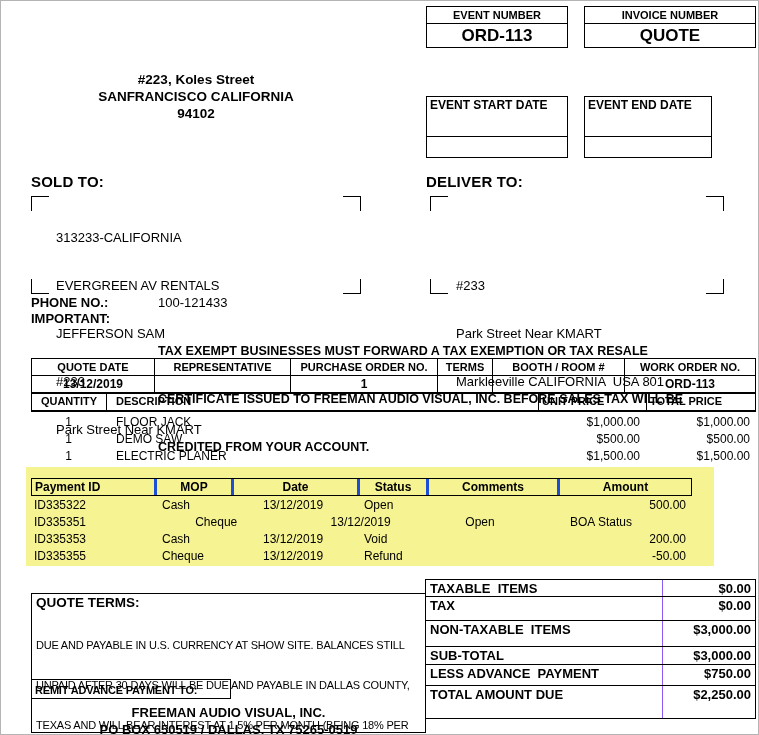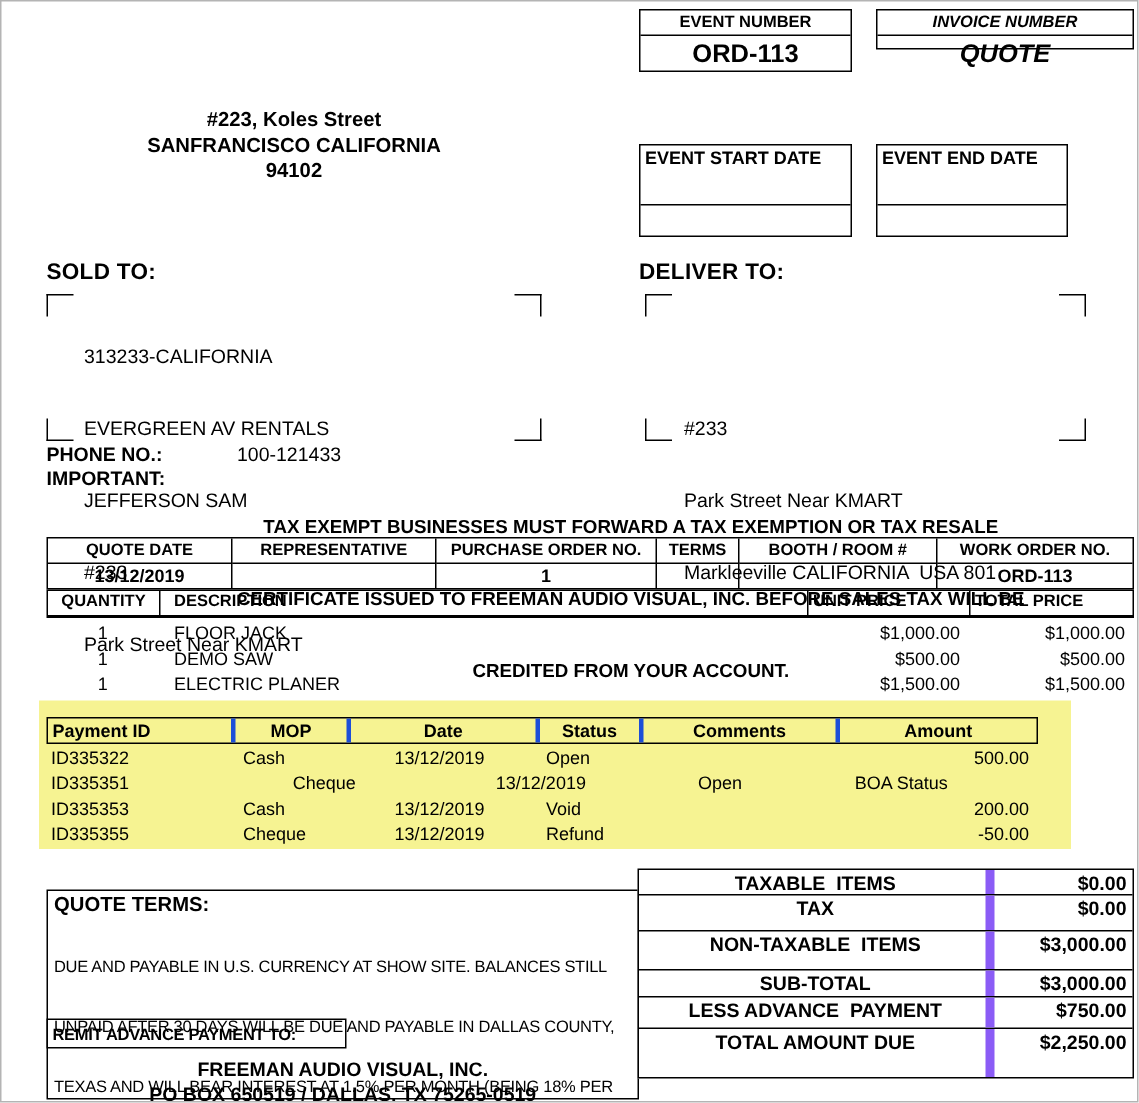--- a/index.html
+++ b/index.html
@@ -81,34 +81,34 @@
   .terms-title { position:absolute; left:4px; top:1px; font-size:13.5px; font-weight:bold; }
   .terms-text { position:absolute; left:4px; top:19px; font-size:11px; line-height:13.2px; letter-spacing:-0.2px; white-space:pre; }
   .remit-box { position:absolute; left:-1px; top:85px; width:200px; height:20px; border:1px solid #000; }
   .remit-box .lbl { font-size:11px; font-weight:bold; padding:4px 0 0 3px; letter-spacing:-0.2px; }
   .remit-company { position:absolute; left:0; right:0; top:110px; text-align:center; font-size:13px; font-weight:bold; line-height:17px; }
 
   
   .totals { position:absolute; left:424px; top:578px; width:331px; height:140px; border:1px solid #000; background:#fff; }
   .t-row { display:flex; border-bottom:1px solid #000; }
   .t-row:last-child { border-bottom:none; }
-  .t-row .tl { width:237px; border-right:6px solid #8b5cf6; font-size:13px; font-weight:bold; padding:1px 0 0 4px; white-space:pre;text-align:center; }
+  .t-row .tl { width:237px; border-right:1px solid #8b5cf6; font-size:13px; font-weight:bold; padding:1px 0 0 4px; white-space:pre; }
   .t-row .tv { flex:1; font-size:13px; font-weight:bold; text-align:right; padding:1px 4px 0 0; }
   .th1{height:17px;} .th2{height:24px;} .th3{height:26px;} .th4{height:18px;} .th5{height:21px;} .th6{height:32px;}
 </style>
 </head>
 <body>
 
 <div class="page">
 
   <div class="hdr-box" style="left:425px; top:5px; width:142px; height:42px;">
     <div class="lbl">EVENT NUMBER</div>
     <div class="val">ORD-113</div>
   </div>
-  <div class="hdr-box" style="left:583px; top:5px; width:172px; height:27px;font-style:italic;">
+  <div class="hdr-box" style="left:583px; top:5px; width:172px; height:42px;">
     <div class="lbl">INVOICE NUMBER</div>
     <div class="val">QUOTE</div>
   </div>
 
   <div class="company-top">
     <div>#223, Koles Street</div>
     <div>SANFRANCISCO CALIFORNIA</div>
     <div>94102</div>
   </div>
 
@@ -142,21 +142,21 @@
   <div class="corner c-br" style="left:705px; top:278px;"></div>
   <div class="addr" style="left:455px; top:245px;">
     <div>#233</div>
     <div>Park Street Near KMART</div>
     <div>Markleeville CALIFORNIA  USA 801</div>
   </div>
 
   <div class="kv-label" style="top:294px;">PHONE NO.:</div>
   <div class="kv-value" style="top:294px;">100-121433</div>
   <div class="kv-label" style="top:310px;">IMPORTANT:</div>
-  <div class="imp-lines" style="top:310px;text-align:center;">
+  <div class="imp-lines" style="top:310px;">
     <div>TAX EXEMPT BUSINESSES MUST FORWARD A TAX EXEMPTION OR TAX RESALE</div>
     <div>CERTIFICATE ISSUED TO FREEMAN AUDIO VISUAL, INC. BEFORE SALES TAX WILL BE</div>
     <div>CREDITED FROM YOUR ACCOUNT.</div>
   </div>
 
   <div class="info-table">
     <div class="info-row hdr">
       <div class="cell iw1">QUOTE DATE</div>
       <div class="cell iw2">REPRESENTATIVE</div>
       <div class="cell iw3">PURCHASE ORDER NO.</div>

